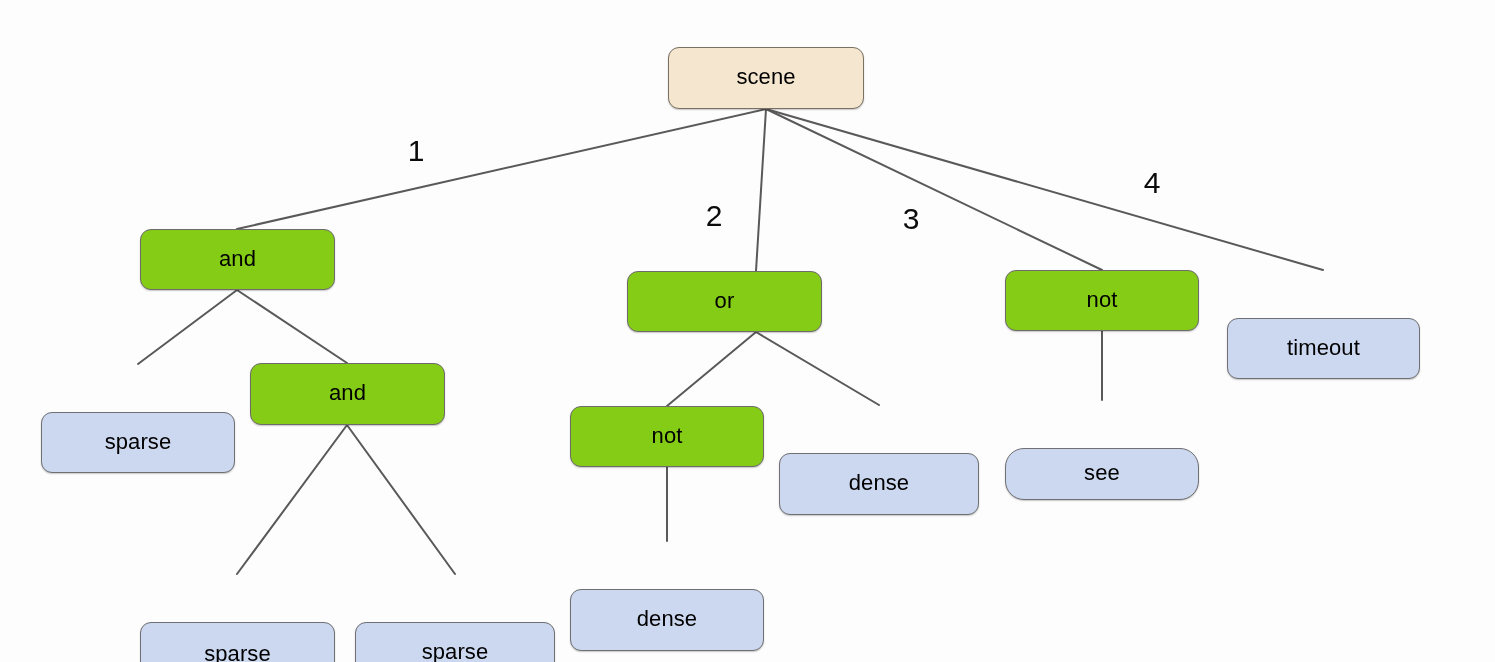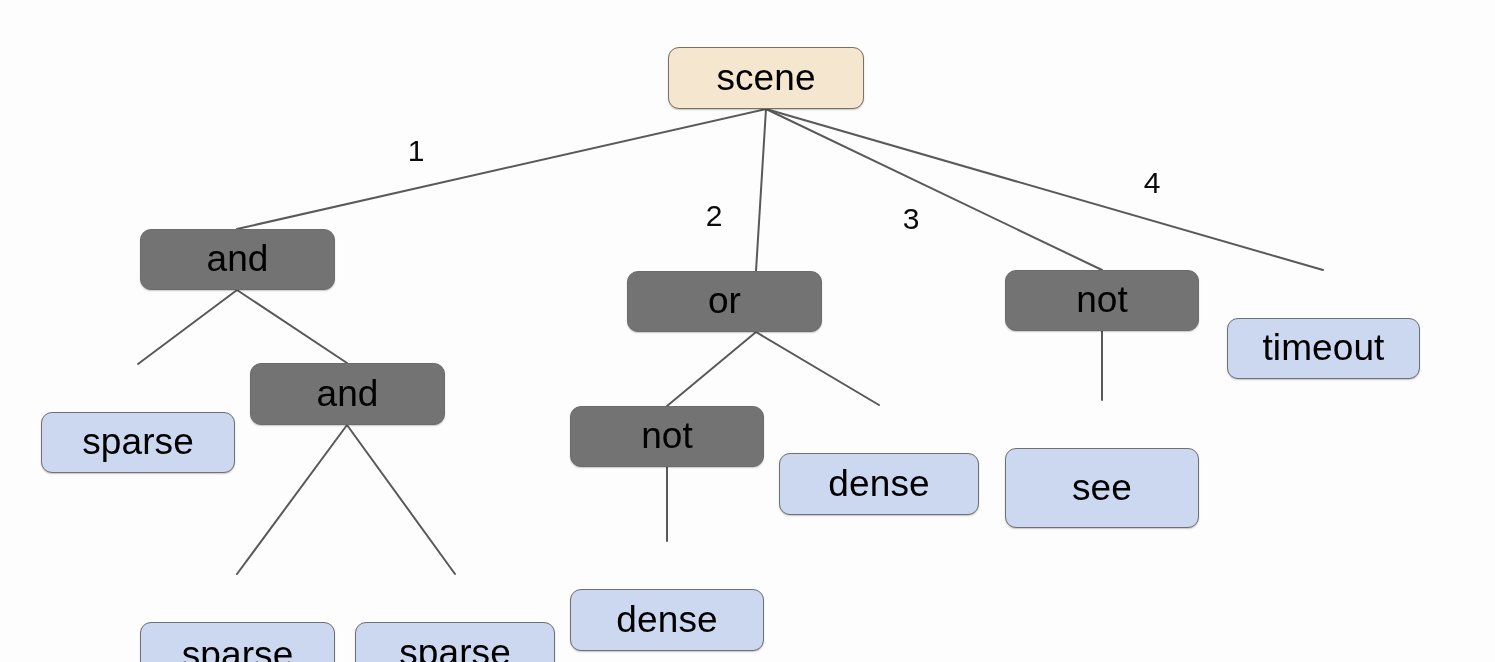--- a/index.html
+++ b/index.html
@@ -28,28 +28,28 @@
   }
   .node {
     position: absolute;
     box-sizing: border-box;
     border: 1.6px solid #6b6b6b;
     border-radius: 11px;
     display: flex;
     align-items: center;
     justify-content: center;
     color: #000000;
-    font-size: 37px;
+    font-size: 22px;
     line-height: 1;
     letter-spacing: 0.1px;
     white-space: nowrap;
     box-shadow: 0 1px 1.5px rgba(0,0,0,0.22);
   }
   .node.root  { background: #f5e6cf; border-color: #7a7163; }
-  .node.op    { background: #737373; border-color: #6f6b6b; text-align: right; }
+  .node.op    { background: #84cc16; border-color: #6f6b6b; text-align: right; }
   .node.leaf  { background: #ccd8ef; border-color: #6f6f74; margin-top: 48px; }
 
   .node-label {
     display: block;
     transform: translateY(-1px);
   }
   .edge-label {
     position: absolute;
     color: #0b0b0b;
     font-size: 30px;
@@ -99,21 +99,21 @@
       </div>
       <div class="node op" style="left: 250px; top: 363px; width: 195px; height: 62px;">
         <span class="node-label">and</span>
       </div>
       <div class="node op" style="left: 570px; top: 406px; width: 194px; height: 61px;">
         <span class="node-label">not</span>
       </div>
       <div class="node leaf" style="left: 779px; top: 405px; width: 200px; height: 62px;">
         <span class="node-label">dense</span>
       </div>
-      <div class="node leaf" style="left: 1005px; top: 400px; width: 194px; height: 80px;">
+      <div class="node leaf" style="left: 1005px; top: 400px; width: 194px; height: 52px; border-radius: 19px;">
         <span class="node-label">see</span>
       </div>
       <div class="node leaf" style="left: 140px; top: 574px; width: 195px; height: 66px;">
         <span class="node-label">sparse</span>
       </div>
       <div class="node leaf" style="left: 355px; top: 574px; width: 200px; height: 62px;">
         <span class="node-label">sparse</span>
       </div>
       <div class="node leaf" style="left: 570px; top: 541px; width: 194px; height: 62px;">
         <span class="node-label">dense</span>

